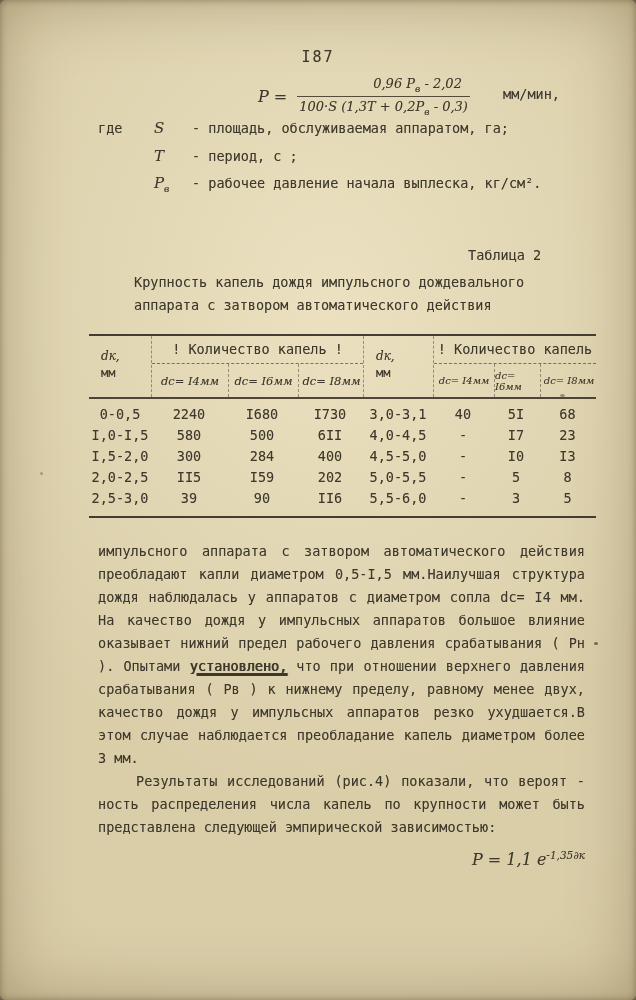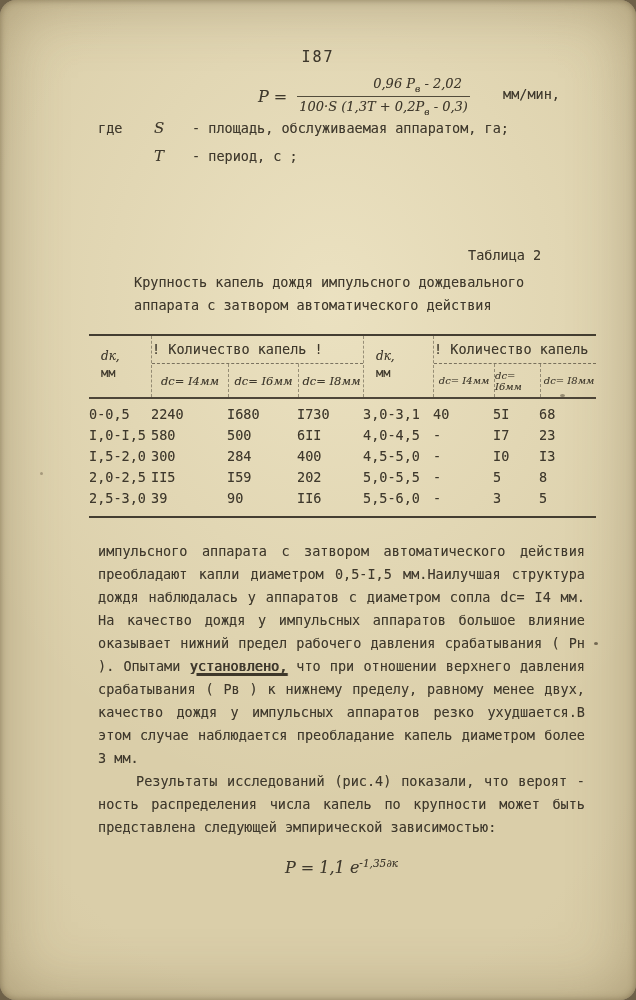--- a/index.html
+++ b/index.html
@@ -1,19 +1,19 @@
 <!DOCTYPE html>
 <html><head>
 <meta charset="utf-8">
 <style>
   *{box-sizing:border-box;margin:0;padding:0}
   html,body{width:636px;height:1000px}
   body{background:#6e6149;overflow:hidden}
   .page{
-    position:relative;width:636px;height:1000px;border-radius:16px;overflow:hidden;
+    position:relative;width:636px;height:1000px;border-radius:6px;overflow:hidden;
     font-family:"DejaVu Sans Mono",monospace;color:#3e382c;
     background:
       radial-gradient(90% 70% at 52% 30%, rgba(249,241,212,.55), rgba(249,241,212,0) 72%),
       radial-gradient(145% 125% at 50% 48%, #dacea9 42%, #cab98e 84%, #b2a076 100%);
     box-shadow: inset 0 0 65px rgba(100,82,48,.38), inset 0 0 7px rgba(80,64,36,.5);
     text-shadow:0 0 .6px rgba(62,56,44,.35);
   }
   .script{font-family:"DejaVu Serif",serif;font-style:italic}
   .page-number{position:absolute;top:48px;left:0;right:0;text-align:center;font-size:15px;letter-spacing:2px}
   
@@ -37,38 +37,38 @@
   .para1{position:absolute;top:169px;left:98px;width:487px;text-indent:38px}
   .table-label{position:absolute;top:247px;left:468px;font-size:13.5px}
   .table-title{position:absolute;top:271px;left:134px;font-size:13.5px;line-height:23px;white-space:pre-line}
   
   .dtable{position:absolute;top:334px;left:89px;width:507px;
     border-top:2.5px solid rgba(50,44,34,.9);border-bottom:2.5px solid rgba(50,44,34,.9)}
   .t-head{display:grid;grid-template-columns:62px 212px 70px 163px;border-bottom:2px solid rgba(50,44,34,.85)}
   .dk-head{padding:12px 0 0 12px;font-size:12px;line-height:17px;display:flex;flex-direction:column}
   .dk-head.second{border-left:1.5px dashed rgba(50,44,34,.45)}
   .group{display:flex;flex-direction:column;border-left:1.5px dashed rgba(50,44,34,.45)}
-  .group-label{height:28px;line-height:27px;font-size:13.5px;
+  .group-label{height:28px;line-height:27px;text-align:center;font-size:13.5px;
     border-bottom:1.5px dashed rgba(50,44,34,.6)}
   .subs{display:grid;height:33px}
   .subs-left{grid-template-columns:76px 70px 66px}
   .subs-right{grid-template-columns:60px 46px 57px}
   .sub{display:flex;align-items:center;justify-content:center;font-size:11.5px;
     border-left:1.5px dashed rgba(50,44,34,.45);overflow:hidden}
   .sub:first-child{border-left:none}
   .subs-right .sub{font-size:10px}
   .t-body{padding:5px 0 7px}
   .t-row{display:grid;grid-template-columns:62px 76px 70px 66px 70px 60px 46px 57px;height:21px;line-height:21px;font-size:13.5px}
-  .t-row .c{}
+  .t-row .c{text-align:center}
   
   .lower{position:absolute;top:540px;left:98px;width:487px}
   .para3{text-indent:38px}
   .overstrike{font-weight:normal;text-shadow:.7px 0 0 currentColor;
     text-decoration:underline;text-decoration-color:rgba(62,56,44,.3);text-decoration-thickness:3px}
-  .formula-bottom{margin-top:18px;text-align:center;font-size:16px}
+  .formula-bottom{margin-top:10px;text-align:right;font-size:16px}
   .formula-bottom sup{font-size:10.5px}
   .speck{position:absolute;background:rgba(60,50,35,.65);border-radius:50%}
 </style>
 </head>
 <body>
 
 <div class="page">
 
   <div class="page-number">I87</div>
 
@@ -86,20 +86,25 @@
   <div class="where">
     <div class="w-row">
       <span class="w-label">где</span>
       <span class="w-sym script"><span>S</span><sub class="w-sub"></sub></span>
       <span class="w-text">- площадь, обслуживаемая аппаратом, га;</span>
     </div>
     <div class="w-row">
       <span class="w-label"></span>
       <span class="w-sym script"><span>Т</span><sub class="w-sub"></sub></span>
       <span class="w-text">- период, с ;</span>
+    </div>
+    <div class="w-row">
+      <span class="w-label"></span>
+      <span class="w-sym script"><span>Р</span><sub class="w-sub">в</sub></span>
+      <span class="w-text">- рабочее давление начала выплеска, кг/см².</span>
     </div>
   </div>
 
 
   <div class="table-label">Таблица 2</div>
   <div class="table-title">Крупность капель дождя импульсного дождевального
 аппарата с затвором автоматического действия</div>
 
   <div class="dtable">
     <div class="t-head">

